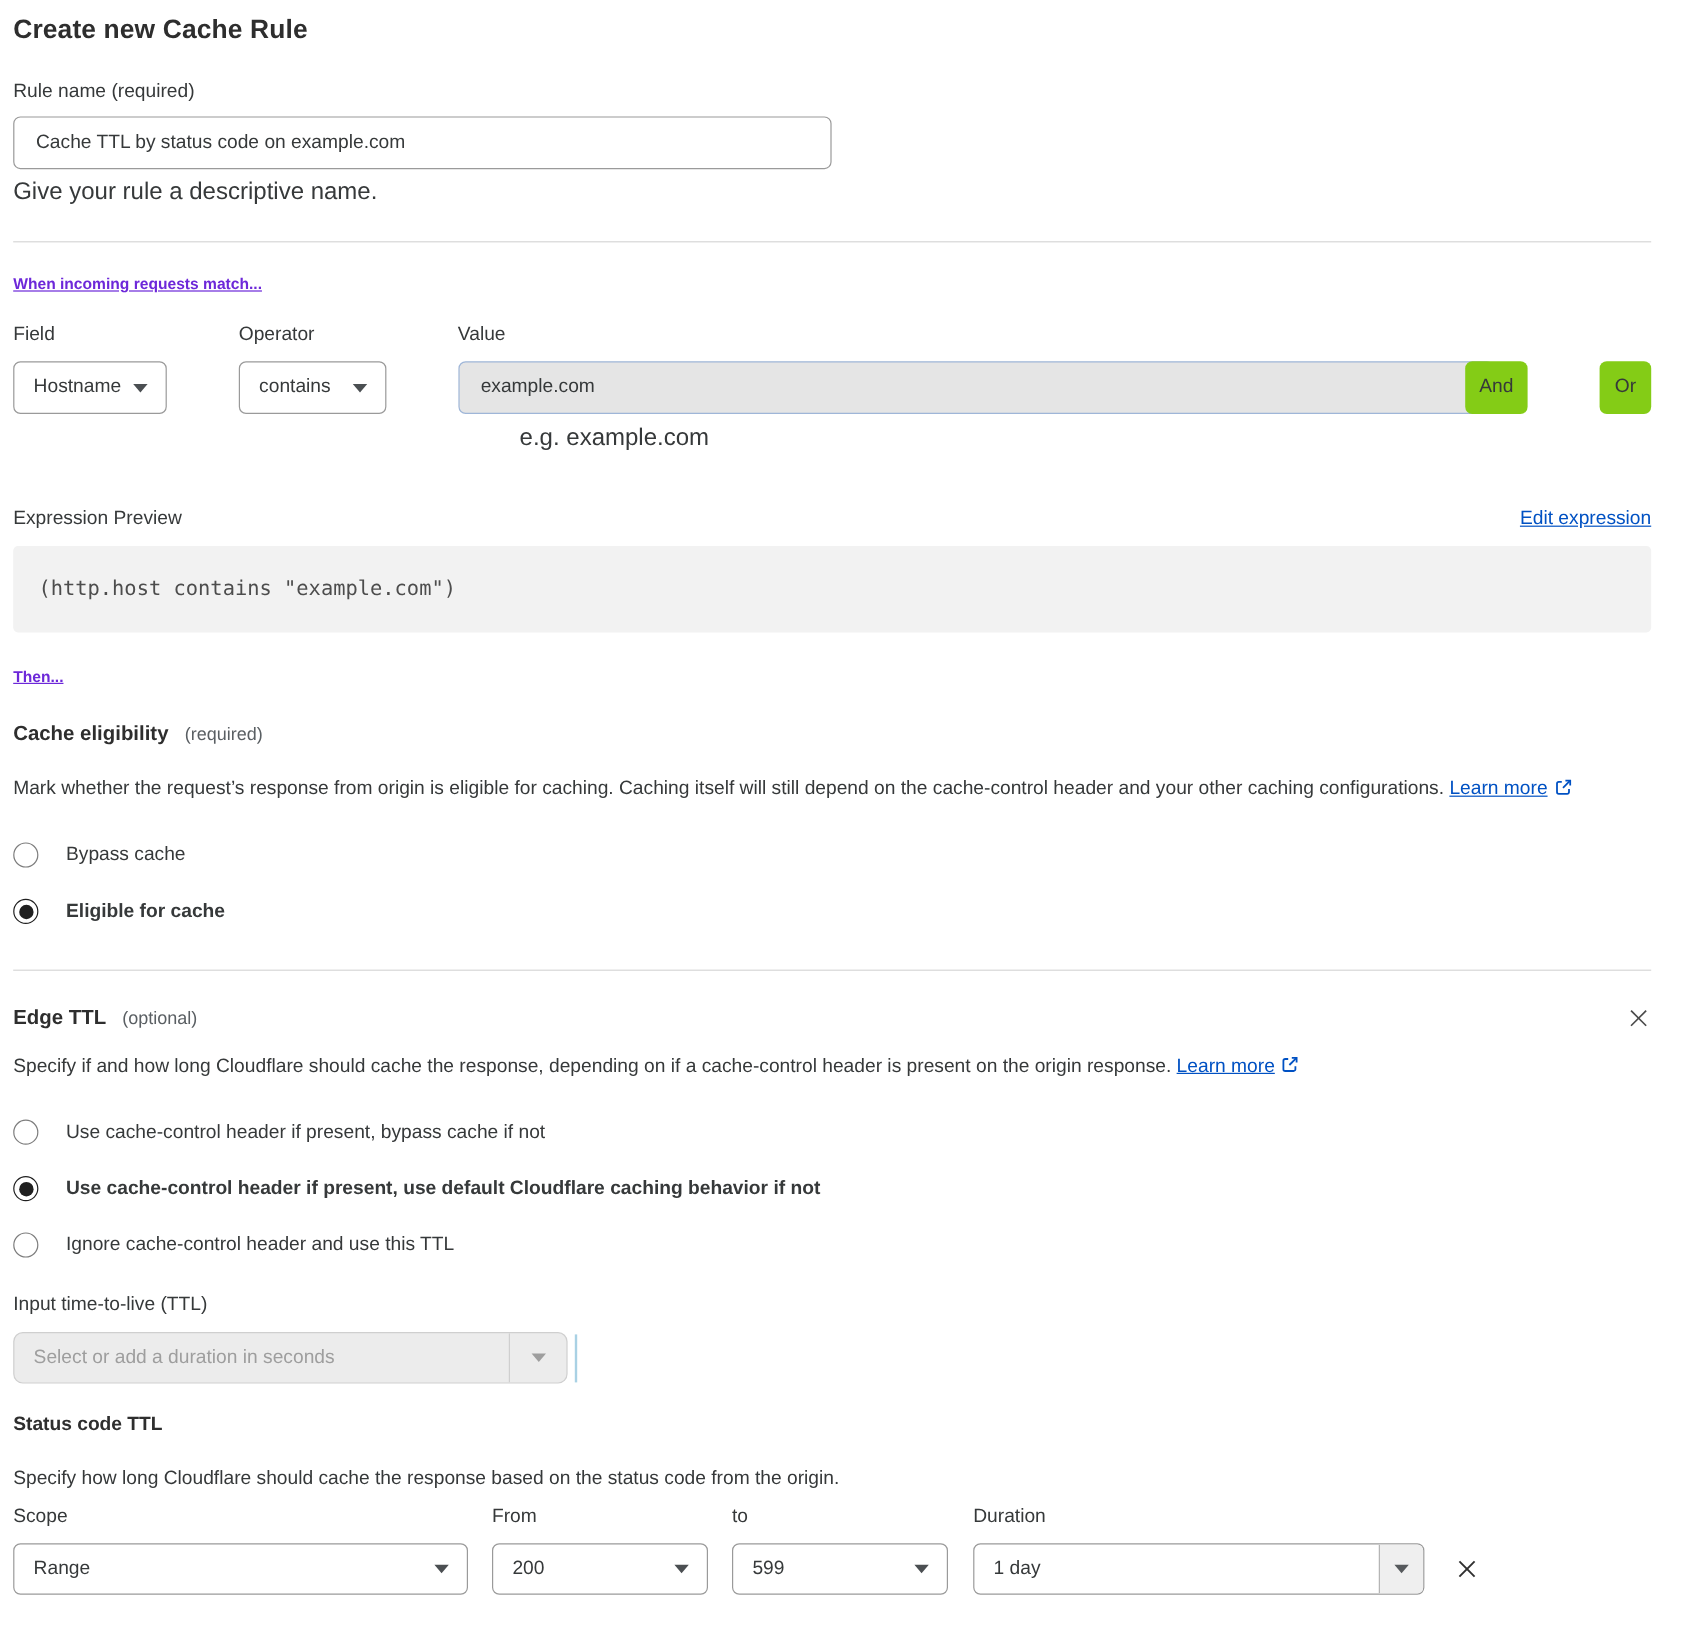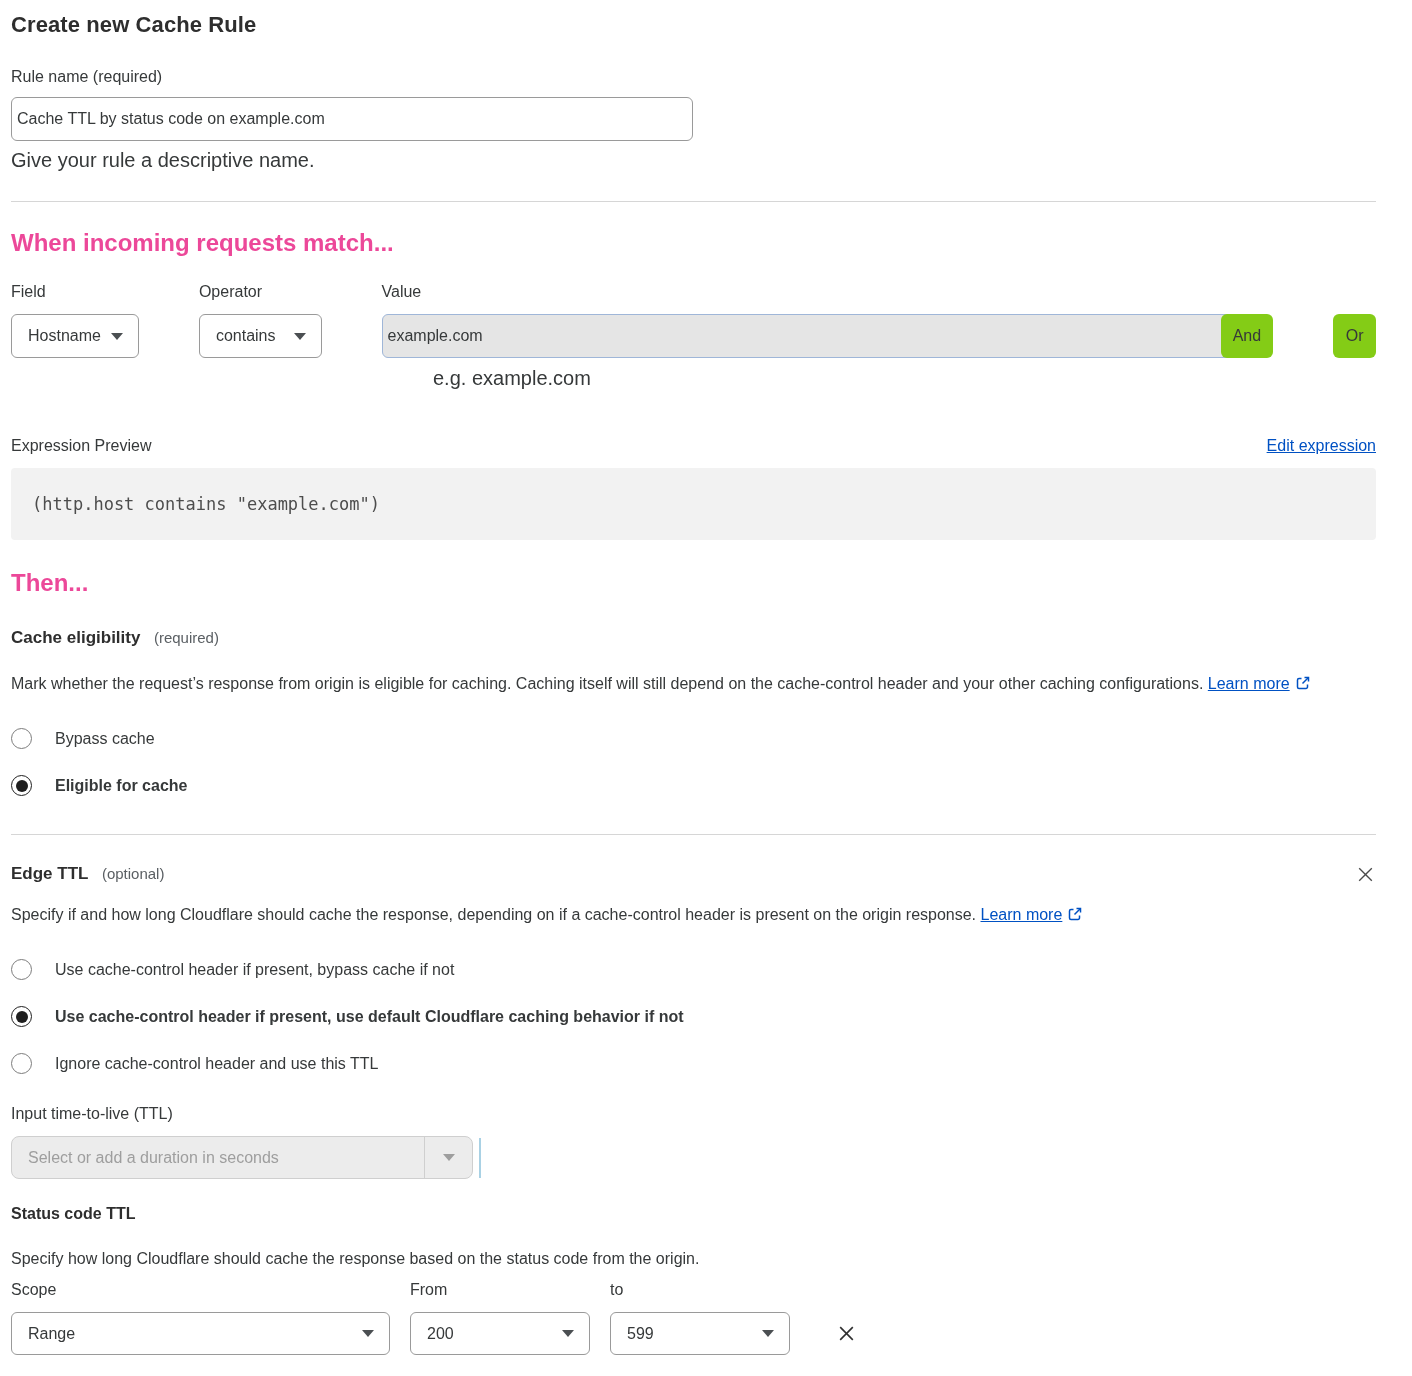--- a/index.html
+++ b/index.html
@@ -5,29 +5,29 @@
   * { box-sizing: border-box; }
   html, body { margin: 0; padding: 0; background: #fff; }
   body {
     width: 1412px; min-height: 1376px;
     font-family: "Liberation Sans", sans-serif;
     color: #36393a; font-size: 16px;
   }
   .page { padding: 12px 36px 26px 11px; }
 
   h1 { font-size: 22px; font-weight: 700; color: #2e2e2e; margin: 0 0 30px 0; letter-spacing: .1px; }
-  h2 { font-size: 24px; font-weight: 700; color: #ec4899; margin: 0; }
+  h2 { font-size: 13px; font-weight: 700; color: #6d28d9; margin: 0; text-decoration: underline; }
   h3 { font-size: 17px; font-weight: 700; color: #2e2e2e; margin: 0; display: inline; }
   .tag { font-weight: 400; color: #5a5f63; font-size: 15px; margin-left: 9px; }
 
   .field-label { display: block; font-size: 16px; color: #36393a; margin-bottom: 11px; }
 
   .text-input {
     height: 44px; border: 1px solid #9a9a9a; border-radius: 6px;
-    padding: 0 5px; font-size: 16px; color: #36393a;
+    padding: 0 18px; font-size: 16px; color: #36393a;
     font-family: inherit; background: #fff; outline: none; display: block;
   }
   .rule-name-input { width: 682px; }
   .help { font-size: 20px; color: #36393a; margin-top: 8px; }
 
   .divider { border: none; border-top: 1px solid #d6d6d6; margin: 0; }
   .divider-1 { margin-top: 29px; }
   .divider-2 { margin-top: 38px; }
 
   .section-heading { margin-top: 27px; }
@@ -254,20 +254,29 @@
         <span class="caret"></span>
       </div>
     </div>
     <div class="col col-to">
       <label class="field-label">to</label>
       <div class="select">
         <span>599</span>
         <span class="caret"></span>
       </div>
     </div>
+    <div class="col col-duration">
+      <label class="field-label">Duration</label>
+      <div class="duration">
+        <span class="duration-value">1 day</span>
+        <span class="duration-caret">
+          <span class="caret"></span>
+        </span>
+      </div>
+    </div>
     <button class="icon-btn remove-btn" aria-label="Remove row">
       <svg width="23" height="23" viewBox="0 0 20 20" fill="none" stroke="#2f2f2f" stroke-width="1.4">
         <path d="M4.5 4.5L15.5 15.5"></path>
           <path d="M15.5 4.5L4.5 15.5"></path>
       </svg>
     </button>
   </div>
 
 </div>
 

